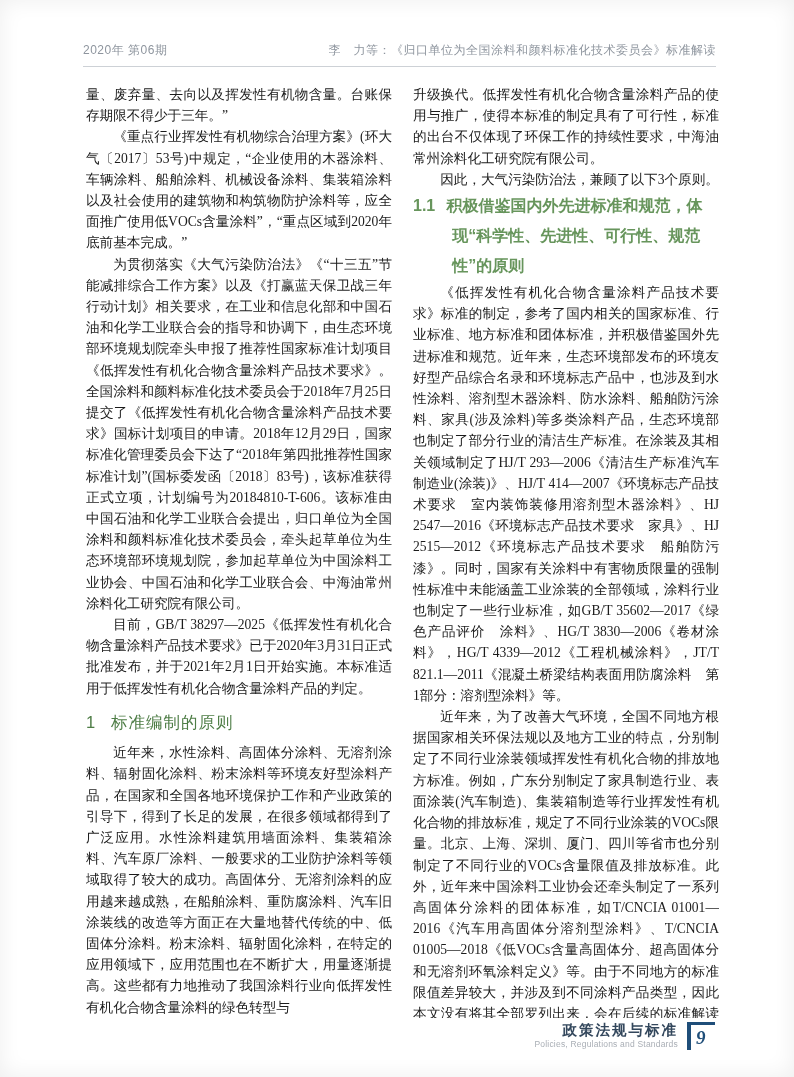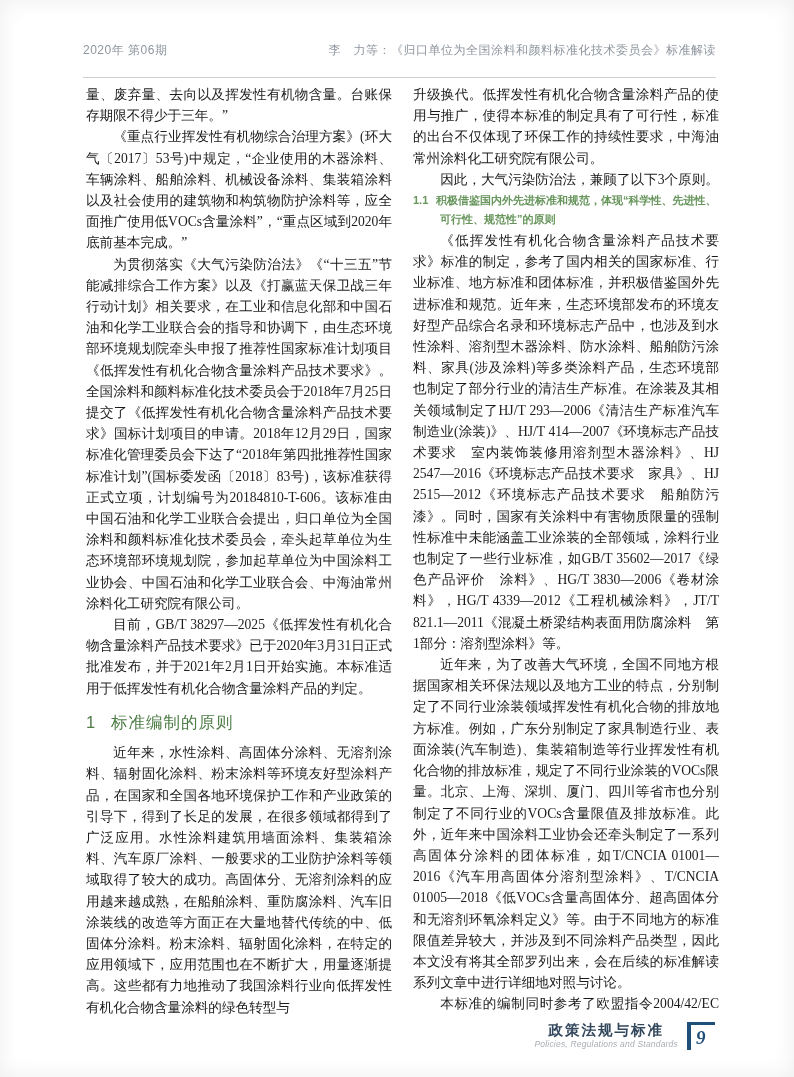--- a/index.html
+++ b/index.html
@@ -8,21 +8,21 @@
     position: relative;
     background: #ffffff;
     font-family: "Liberation Serif", serif;
     box-shadow: inset 0 0 22px rgba(0,0,0,0.07);
     overflow: hidden;
   }
   .page-header {
     position: absolute;
     top: 42px; left: 83px; width: 633px;
     display: flex; justify-content: space-between; align-items: baseline;
-    padding-bottom: 18px;
+    padding-bottom: 7px;
     border-bottom: 1px solid #cdd1d6;
     font-family: "Liberation Sans", sans-serif;
     font-size: 12px;
     color: #8e959e;
     letter-spacing: 0.5px;
   }
   .columns {
     position: absolute;
     top: 84px; left: 86px; width: 633px; height: 934px;
     display: flex; gap: 21px;
@@ -43,50 +43,49 @@
     font-size: 16.5px;
     font-weight: normal;
     color: #4e7d46;
     margin: 13px 0 9px 0;
     letter-spacing: 1px;
     text-align: left;
   }
   .section-heading .sec-num { margin-right: 0.9em; }
   .subsection-heading {
     font-family: "Liberation Sans", sans-serif;
-    font-size: 11px;
+    font-size: 16px;
     font-weight: bold;
     color: #67955c;
-    line-height: 19px;
+    line-height: 30px;
     margin: 1px 0 1px 0;
     padding-left: 2.45em;
     text-indent: -2.45em;
     text-align: left;
   }
   .subsection-heading .sub-num { margin-right: 0.7em; }
   .page-footer {
     position: absolute;
     right: 79px; bottom: 25px;
     display: flex; align-items: flex-start;
   }
-  .footer-titles { text-align: center; margin-right: 9px; }
+  .footer-titles { text-align: right; margin-right: 9px; }
   .footer-cn {
     font-family: "Liberation Sans", sans-serif;
     font-weight: bold;
     font-size: 14.5px;
     color: #33475c;
     letter-spacing: 2px;
     line-height: 1.15;
   }
   .footer-en {
     font-family: "Liberation Sans", sans-serif;
     font-size: 8.5px;
     color: #a9aeb5;
     letter-spacing: 0.2px;
-    font-style: italic;
   }
   .page-mark {
     position: relative;
     width: 28px; height: 30px;
     border-top: 3px solid #1f4e79;
   }
   .page-mark .page-bar {
     position: absolute; left: 0; top: 0;
     width: 4px; height: 25px;
     background: #1f4e79;

